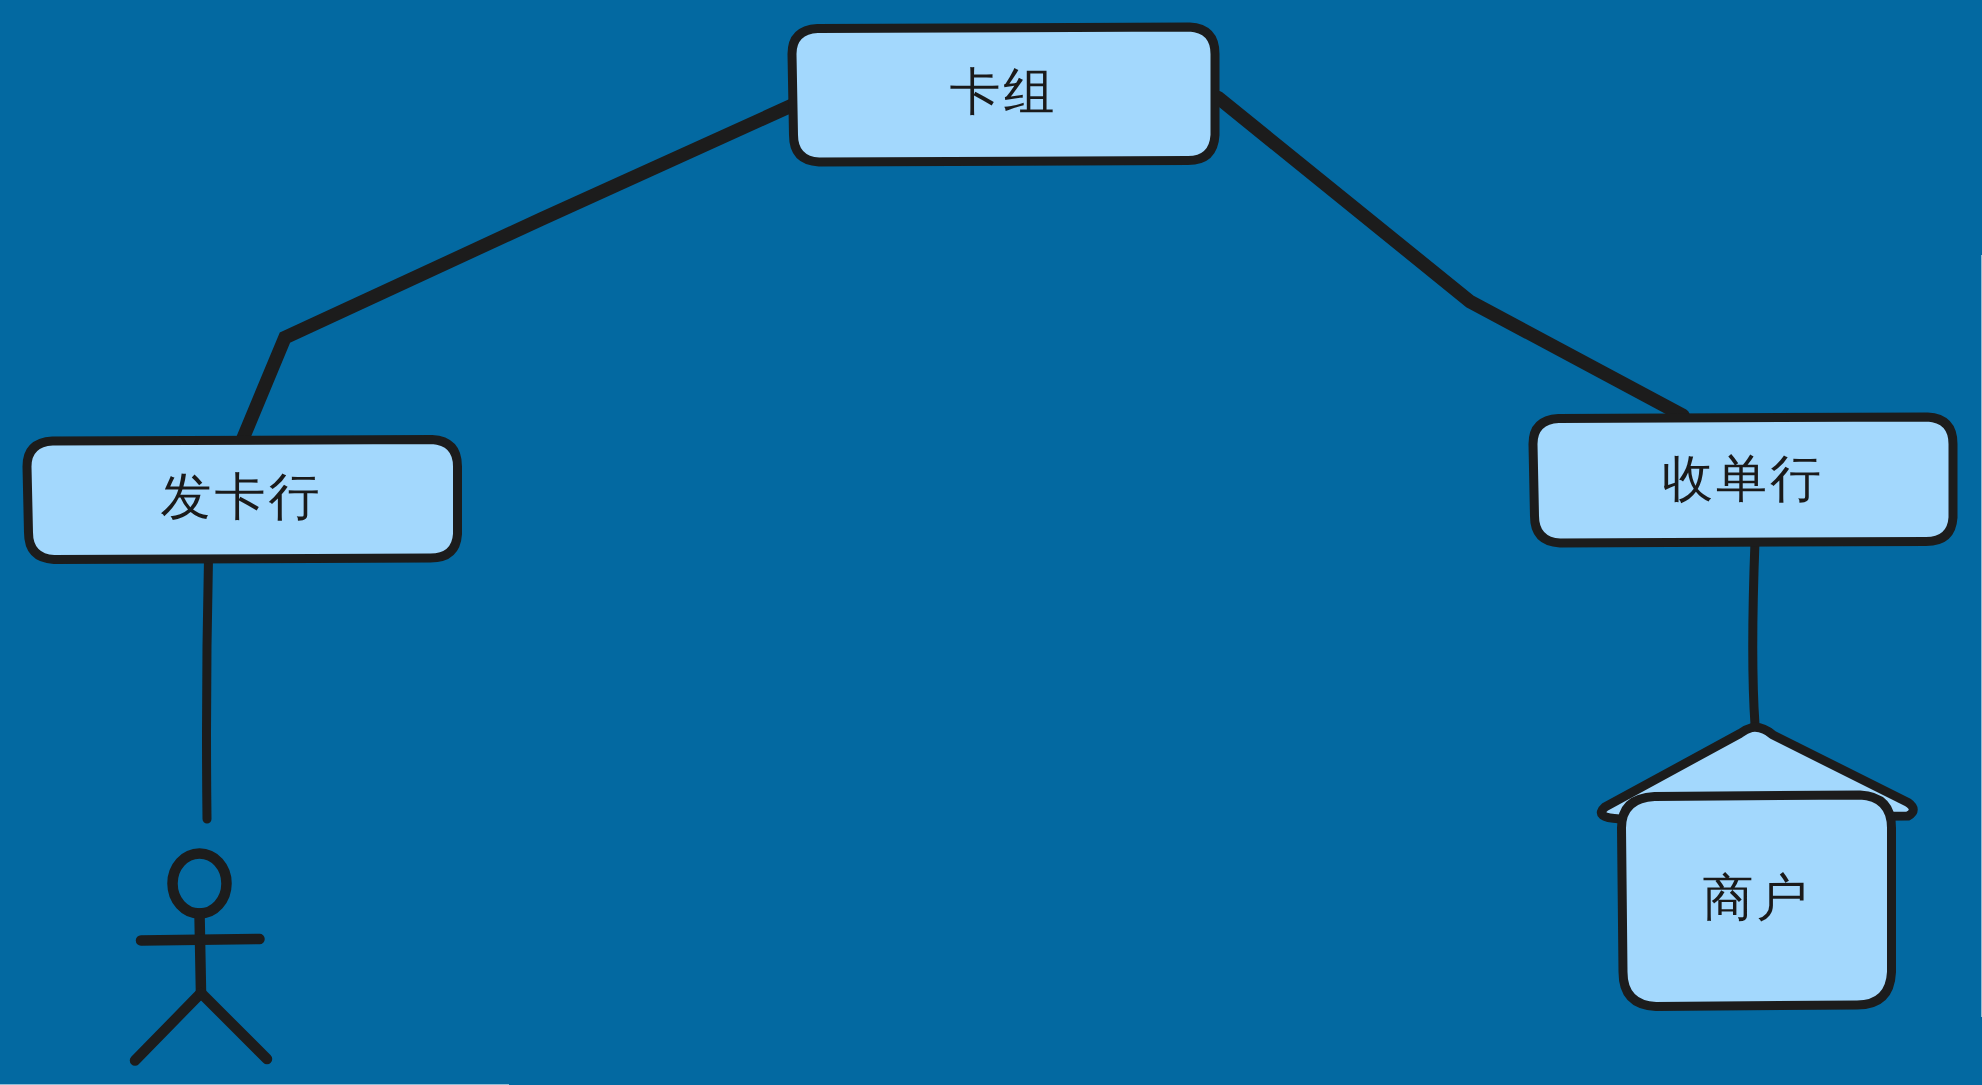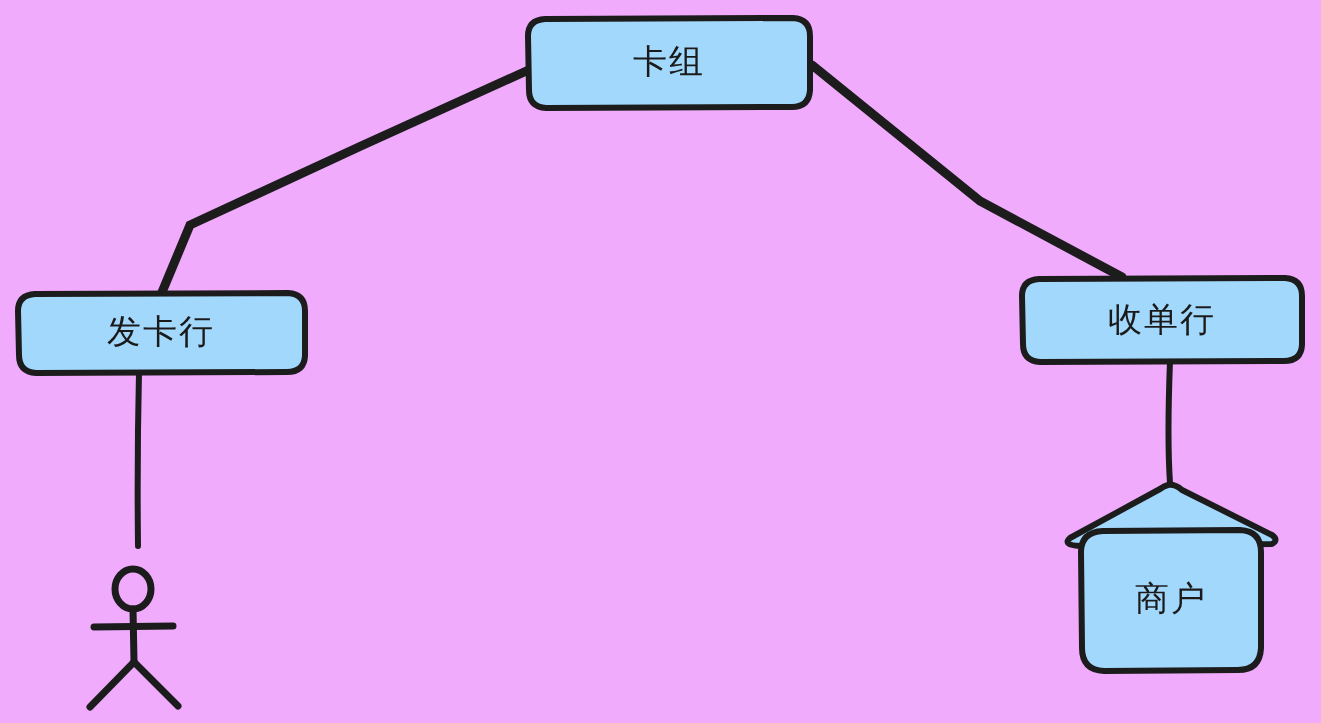--- a/index.html
+++ b/index.html
@@ -8,21 +8,21 @@
     padding: 0;
     background: #ffffff;
   }
   body {
     font-family: "Liberation Sans", "DejaVu Sans", sans-serif;
   }
   #diagram-canvas {
     position: relative;
     width: 1321px;
     height: 723px;
-    background: #f0abfc;
+    background: #0369a1;
     overflow: hidden;
   }
   #diagram-svg {
     position: absolute;
     top: 0;
     left: 0;
     width: 1321px;
     height: 723px;
   }
   .node-label {

